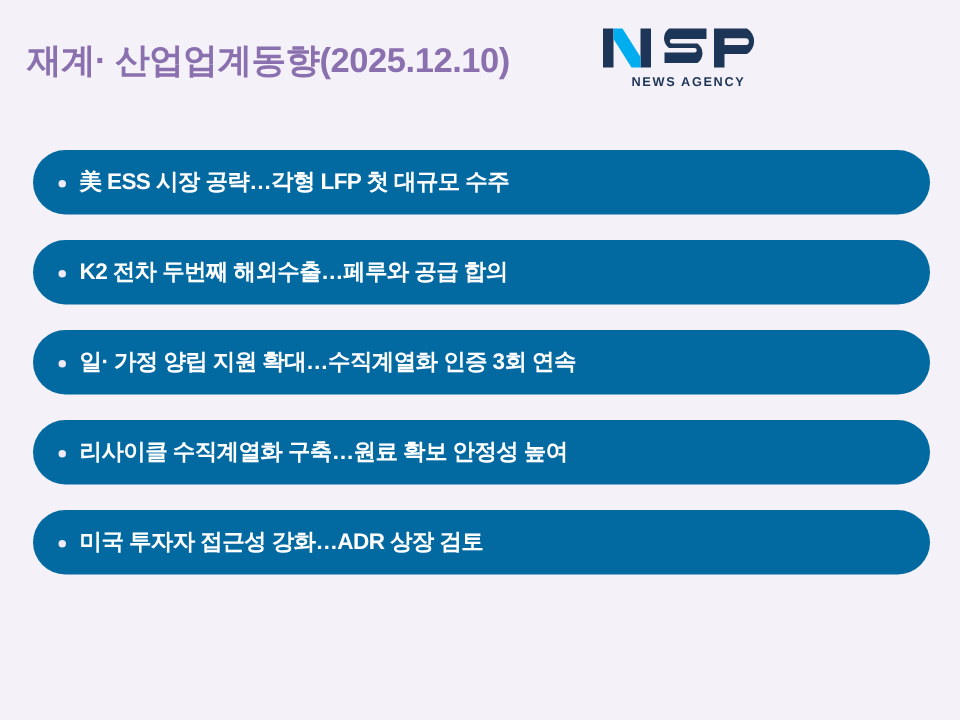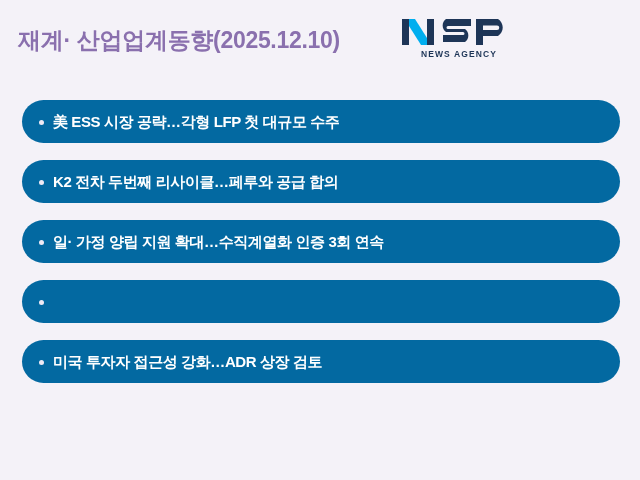--- a/index.html
+++ b/index.html
@@ -135,30 +135,31 @@
 
   <div id="pill-list">
 
     <div class="pill">
       <span class="pill-bullet"></span>
       <span class="pill-text">美 ESS 시장 공략…각형 LFP 첫 대규모 수주</span>
     </div>
 
     <div class="pill">
       <span class="pill-bullet"></span>
-      <span class="pill-text">K2 전차 두번째 리사이클…페루와 공급 합의</span>
+      <span class="pill-text">K2 전차 두번째 해외수출…페루와 공급 합의</span>
     </div>
 
     <div class="pill">
       <span class="pill-bullet"></span>
       <span class="pill-text">일· 가정 양립 지원 확대…수직계열화 인증 3회 연속</span>
     </div>
 
     <div class="pill">
       <span class="pill-bullet"></span>
+      <span class="pill-text">리사이클 수직계열화 구축…원료 확보 안정성 높여</span>
     </div>
 
     <div class="pill">
       <span class="pill-bullet"></span>
       <span class="pill-text">미국 투자자 접근성 강화…ADR 상장 검토</span>
     </div>
 
   </div>
 
 </div>

